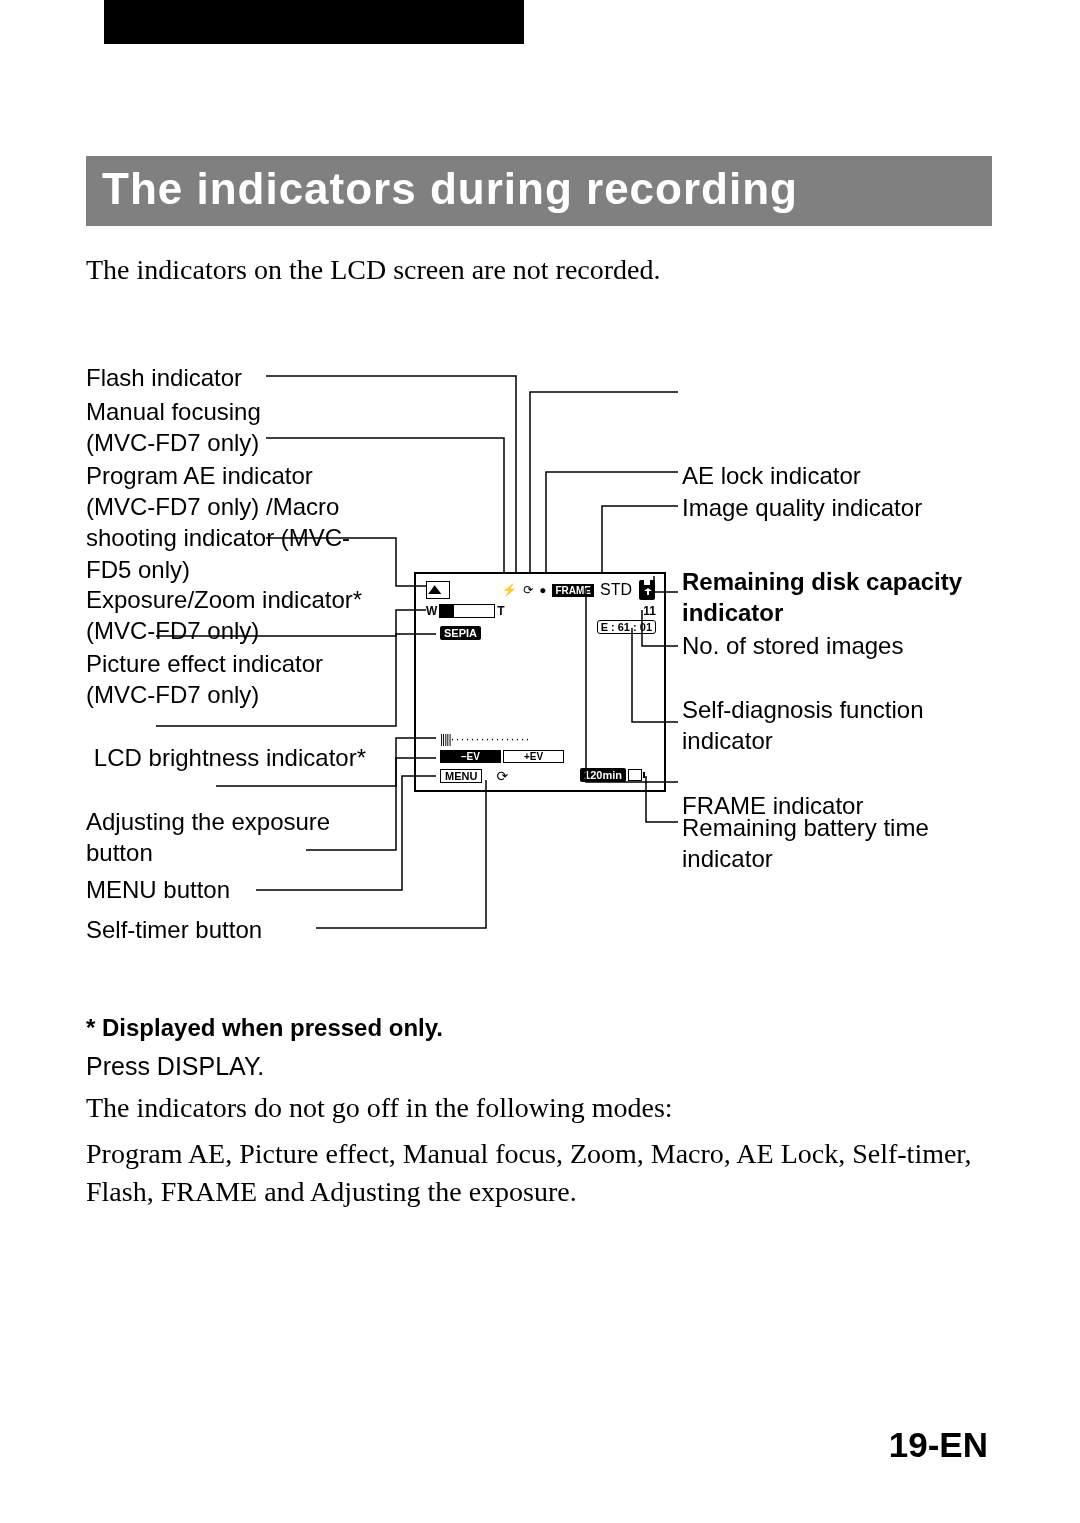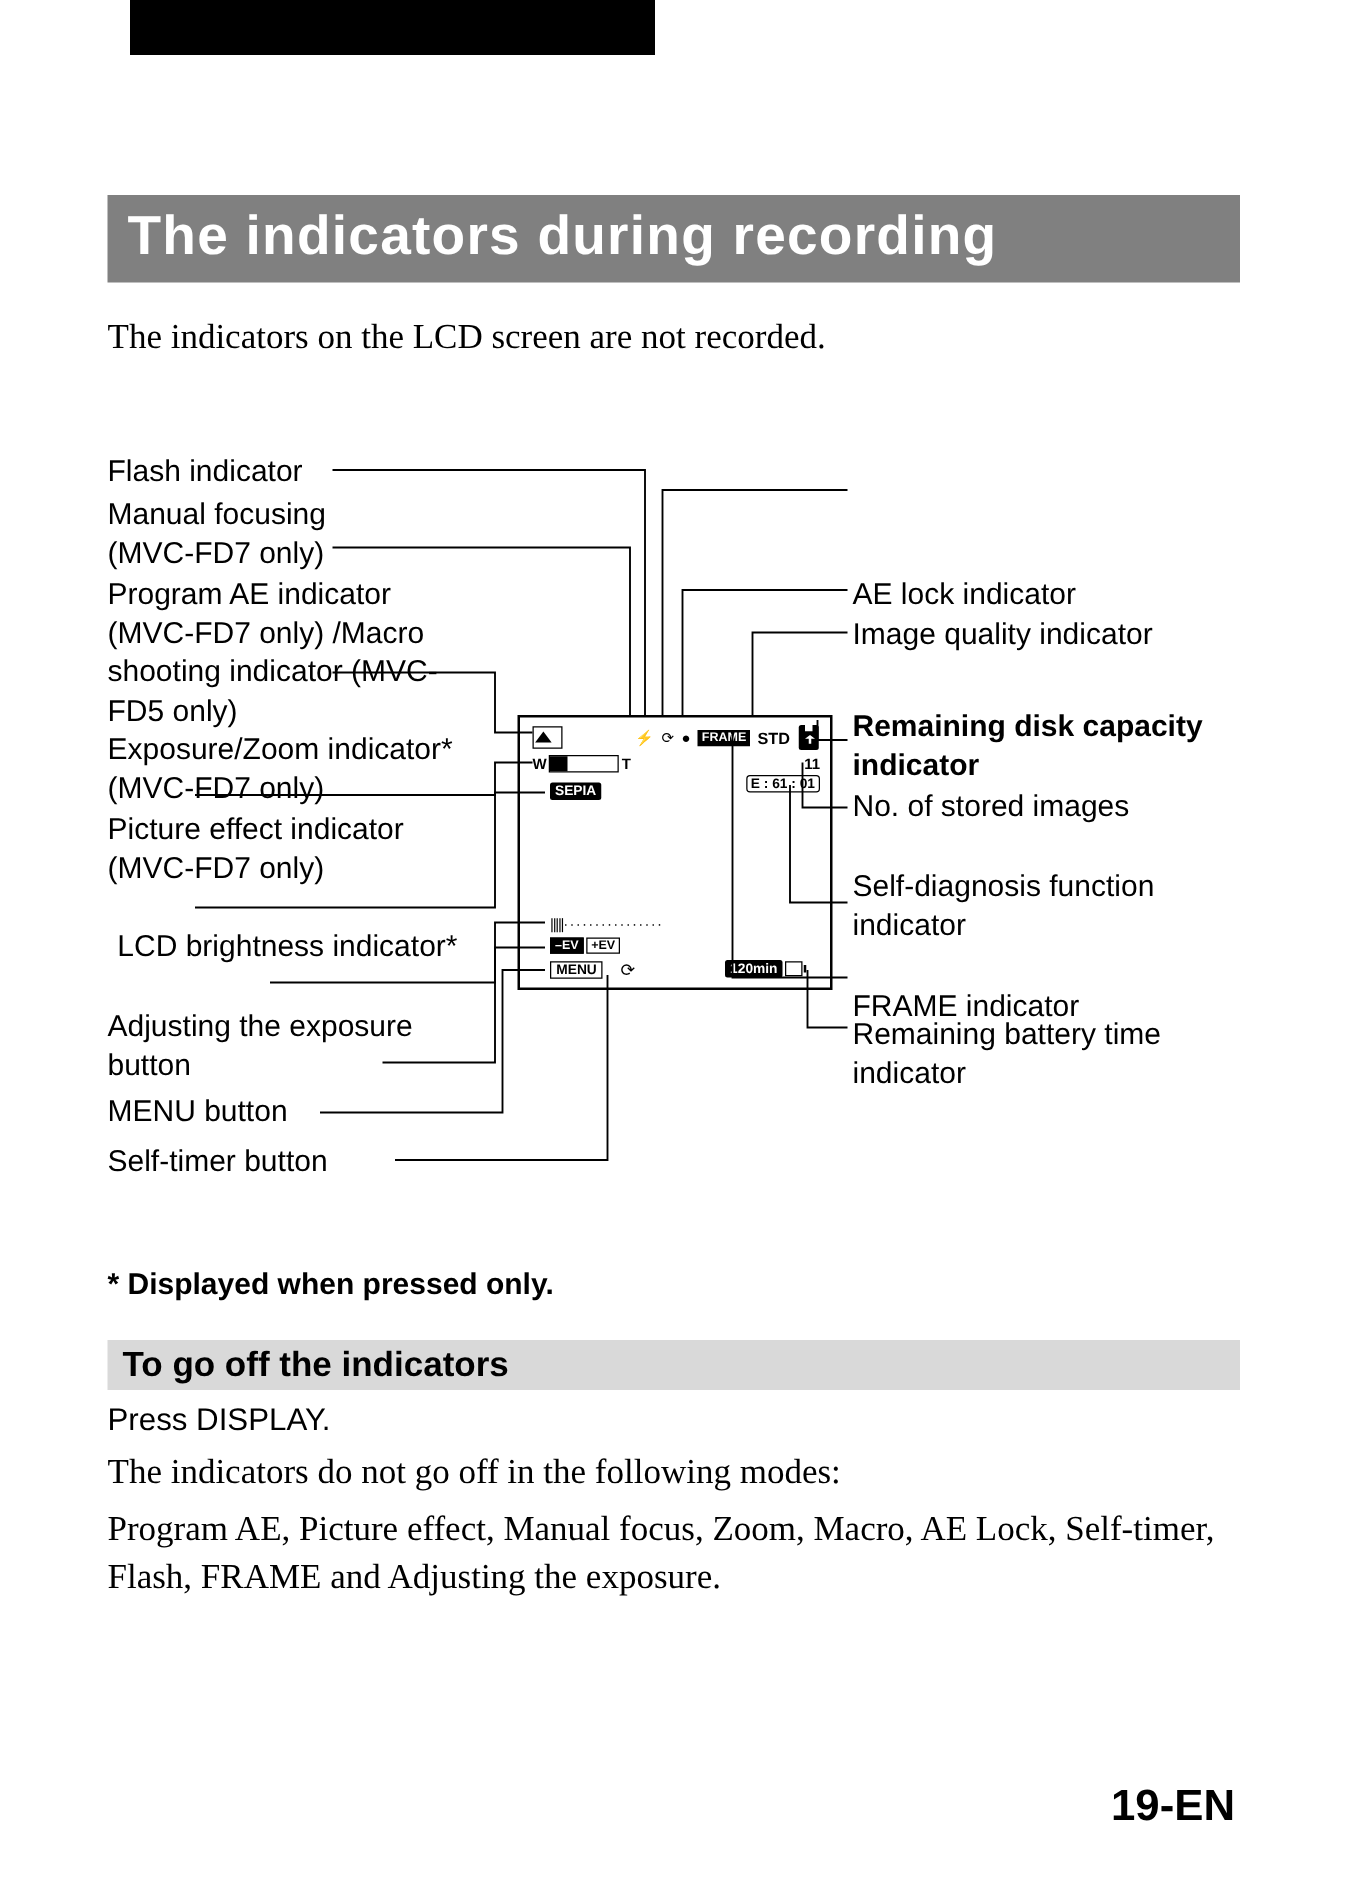--- a/index.html
+++ b/index.html
@@ -76,33 +76,33 @@
     border: 2px solid #000;
     box-sizing: border-box;
     font-size: 12px;
   }
   .lcd .row1 {
     position: absolute; top: 6px; left: 10px; right: 6px; height: 20px;
     display: flex; align-items: center; gap: 6px;
   }
   .ae-box { border: 1.5px solid #000; width: 22px; height: 16px; display:flex;align-items:center;justify-content:center; }
   .frame-badge { background:#000;color:#fff;padding:1px 3px;font-weight:bold;font-size:10px;}
-  .std-text { font-size:13px; font-weight: bold; }
+  .std-text { font-size:16px; font-weight: normal; }
   .disk-icon { width:20px;height:24px;position:relative;}
   .disk-icon svg { width:20px;height:24px;}
   .row2 { position:absolute; top:30px; left:10px; display:flex; align-items:center; gap:2px;}
   .zoom-box { border:1.5px solid #000; width:54px; height:12px; position:relative;}
   .zoom-box .fill { position:absolute;left:0;top:0;bottom:0;width:14px;background:#000;}
   .row2b { position:absolute; top:30px; right:8px; font-weight:bold; font-size:12px;}
   .row3 { position:absolute; top:46px; right:8px; border:1.5px solid #000; padding:0 3px; font-weight:bold; font-size:11px; border-radius:3px;}
   .sepia-badge { position:absolute; top:52px; left:24px; background:#000;color:#fff;padding:1px 4px;font-weight:bold;font-size:11px; border-radius:2px;}
   .dots-row { position:absolute; top:158px; left:24px; letter-spacing:1px; font-size:12px;}
   .dots-row .bars { letter-spacing:-1px;}
   .ev-row { position:absolute; top:176px; left:24px; display:flex; gap:2px;}
-  .ev-box { border:1.5px solid #000; font-size:10px; font-weight:bold; padding:0 3px;}
+  .ev-box { border:1.5px solid #000; font-size:10px; font-weight:bold; padding:0 20px;}
   .ev-box.neg { background:#000;color:#fff;}
   .menu-row { position:absolute; top:194px; left:24px; display:flex; align-items:center; gap:14px;}
   .menu-btn { border:1.5px solid #000; font-weight:bold; font-size:11px; padding:0 4px;}
   .timer-icon { font-size:14px;}
   .batt-badge { position:absolute; top:194px; right:38px; background:#000;color:#fff;font-weight:bold;font-size:11px; padding:1px 4px; border-radius:2px;}
   .batt-icon { position:absolute; top:195px; right:22px; width:12px; height:10px; border:1.5px solid #000;}
   .batt-icon::after { content:""; position:absolute; right:-4px; top:2px; width:2px; height:6px; background:#000;}
 
   .svg-lines { position:absolute; inset:0; pointer-events:none;}
 
@@ -245,20 +245,19 @@
 
           <path d="M592 360 H546 V266"></path>
 
           <path d="M592 420 H500 V226"></path>
 
           <path d="M592 460 H560 V414"></path>
         </g>
       </svg>
     </div>
 
-    <div class="sub-heading">To go off the indicators</div>
     <div class="press">Press DISPLAY.</div>
     <div class="body-serif">The indicators do not go off in the following modes:</div>
     <div class="body-serif">Program AE, Picture effect, Manual focus, Zoom, Macro, AE Lock, Self-timer, Flash, FRAME and Adjusting the exposure.</div>
   </div>
 
   <div class="page-num">19-EN</div>
 </div>
 
 </body></html>

